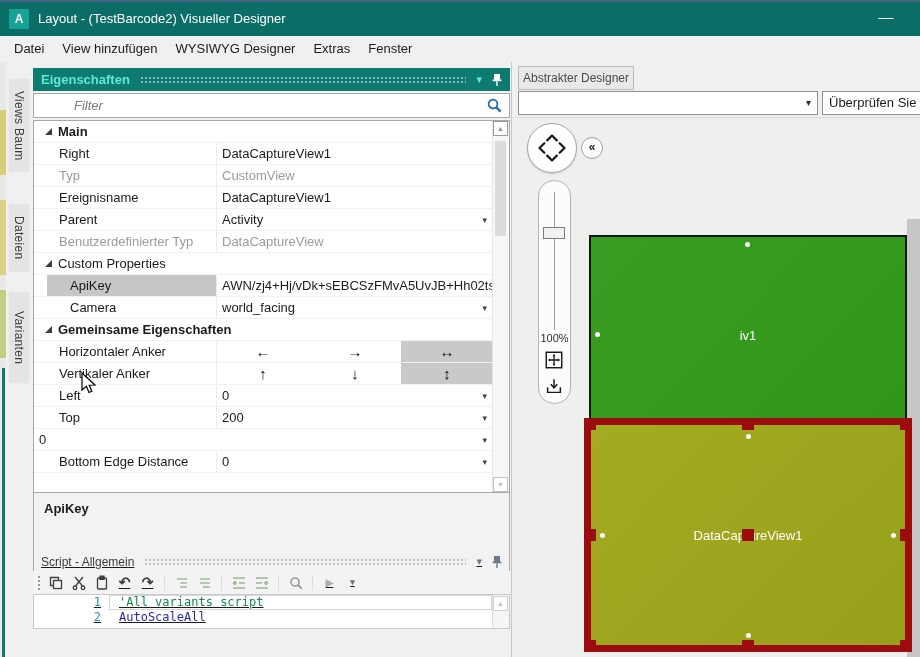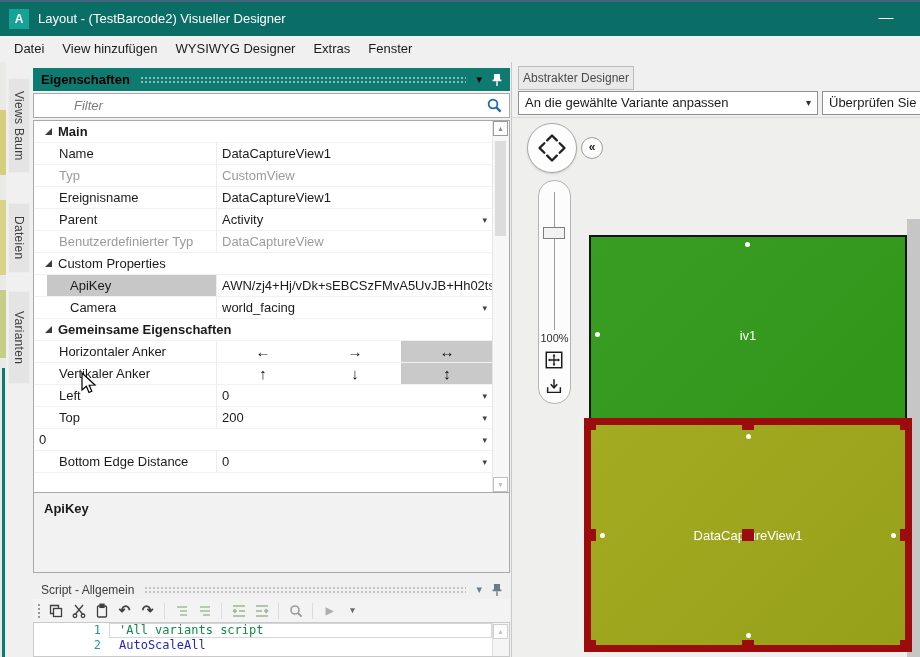--- a/index.html
+++ b/index.html
@@ -31,21 +31,21 @@
   .vtab.t1{top:141px;height:70px;}
   .vtab.t2{top:229px;height:93px;}
   
   .panelhead{display:flex;align-items:center;padding:0 8px 0 8px;box-sizing:border-box;}
   .panelhead .grip{flex:1;height:7px;margin:0 10px;
      background-image:radial-gradient(rgba(255,255,255,.5) 1px,transparent 1.3px);background-size:4px 4px;}
   .panelhead.light .grip{background-image:radial-gradient(#c3c3c3 1px,transparent 1.3px);}
   .panelhead .hcaret{font-size:11px;margin-right:10px;}
   
   .propspanel{position:absolute;left:33px;top:68px;width:477px;height:505px;}
-  .phead{position:absolute;left:0;top:0;width:100%;height:23px;background:#0e7a70;color:#000000;justify-content:flex-end;}
+  .phead{position:absolute;left:0;top:0;width:100%;height:23px;background:#0e7a70;color:#5eead4;justify-content:flex-end;}
   .phead .ptitle{font-size:13px;font-weight:600;}
   .filterrow{position:absolute;left:0;top:25px;width:100%;height:25px;background:#fff;
              border:1px solid #a9a9a9;box-sizing:border-box;}
   .filter-ph{position:absolute;left:9px;top:0;line-height:23px;color:#7d7d7d;font-style:italic;margin-left:31px;}
   .filterrow svg{position:absolute;right:6px;top:3px;}
   .pgrid{position:absolute;left:0;top:52px;width:100%;height:373px;background:#fff;
          border:1px solid #a9a9a9;box-sizing:border-box;overflow:hidden;}
   .gridrows{position:absolute;left:0;top:0;right:16px;bottom:0;overflow:hidden;}
   .row{height:22px;position:relative;border-bottom:1px solid #f1f1f1;box-sizing:border-box;
        display:flex;align-items:center;background:#fff;}
@@ -65,21 +65,21 @@
   .acell.asel{background:#c9c9c9;}
   .gsb{position:absolute;right:0;top:0;bottom:0;width:16px;background:#f7f7f7;border-left:1px solid #e6e6e6;}
   .sbbtn{position:absolute;left:0;width:15px;height:15px;border:1px solid #9a9a9a;background:#fdfdfd;
          box-sizing:border-box;text-align:center;line-height:13px;font-size:7px;color:#8c8c8c;}
   .sbbtn.dn{bottom:0;color:#bdbdbd;border-color:#c2c2c2;}
   .sbthumb{position:absolute;left:2px;top:20px;width:11px;height:95px;background:#dcdcdc;}
   .pdesc{position:absolute;left:0;top:425px;width:100%;height:80px;background:#f2f2f2;
          border:1px solid #a9a9a9;border-top:none;box-sizing:border-box;padding:8px 10px;}
   .pdesc .dtitle{font-weight:bold;}
   
-  .scriptpanel{position:absolute;left:33px;top:580px;width:477px;height:77px;overflow:hidden;}
+  .scriptpanel{position:absolute;left:33px;top:552px;width:477px;height:77px;overflow:hidden;text-decoration:underline;}
   .shead{height:19px;color:#3c3c3c;font-size:12px;}
   .shead .hcaret,.shead .pin{color:#6b7b8d;}
   .stoolbar{height:23px;background:#f3f3f3;display:flex;align-items:center;padding-left:4px;gap:6px;}
   .vgrip{width:4px;height:16px;background-image:radial-gradient(#9a9a9a .9px,transparent 1px);
          background-size:4px 4px;}
   .tico{width:17px;height:17px;display:flex;align-items:center;justify-content:center;flex:none;}
   .tsep{width:1px;height:16px;background:#dcdcdc;margin:0 2px;flex:none;}
   .glyphico{font-size:14px;font-weight:bold;color:#3f3f3f;line-height:17px;}
   .glyphico.gray{color:#aeaeae;font-size:10px;}
   .glyphico.small{font-size:9px;color:#6d6d6d;}
@@ -188,21 +188,21 @@
       </svg>
     </div>
 
     <div class="pgrid">
       <div class="gridrows" id="grid-rows">
           <div class="row rg">
       <span class="tri"></span>
       <span class="glabel">Main</span>
           </div>
           <div class="row rp">
-    <span class="plabel">Name</span>
+    <span class="plabel">Right</span>
     <span class="pval">DataCaptureView1</span>
     </div>
           <div class="row rp dis">
     <span class="plabel">Typ</span>
     <span class="pval">CustomView</span>
     </div>
           <div class="row rp">
     <span class="plabel">Ereignisname</span>
     <span class="pval">DataCaptureView1</span>
     </div>
@@ -372,21 +372,20 @@
         <div class="sbbtn up" style="top:1px;left:0;color:#c0c0c0;border-color:#cfcfcf;">▲</div>
       </div>
     </div>
   </div>
 
   <div class="vsplit"></div>
 
   <div class="designer">
     <div class="dtab">Abstrakter Designer</div>
     <div class="variantdd">
-      <span>An die gewählte Variante anpassen</span>
       <span class="ddcaret">▾</span>
     </div>
     <div class="checkbtn">Überprüfen Sie die</div>
 
     <div class="canvas">
       <div class="navpad">
         <svg width="48" height="48" viewBox="0 0 50 50" fill="none" stroke="#1f1f1f" stroke-width="2.4" stroke-linecap="round" stroke-linejoin="round">
           <path d="M20 17 L25 12 L30 17"></path>
           <path d="M20 33 L25 38 L30 33"></path>
           <path d="M17 20 L12 25 L17 30"></path>

